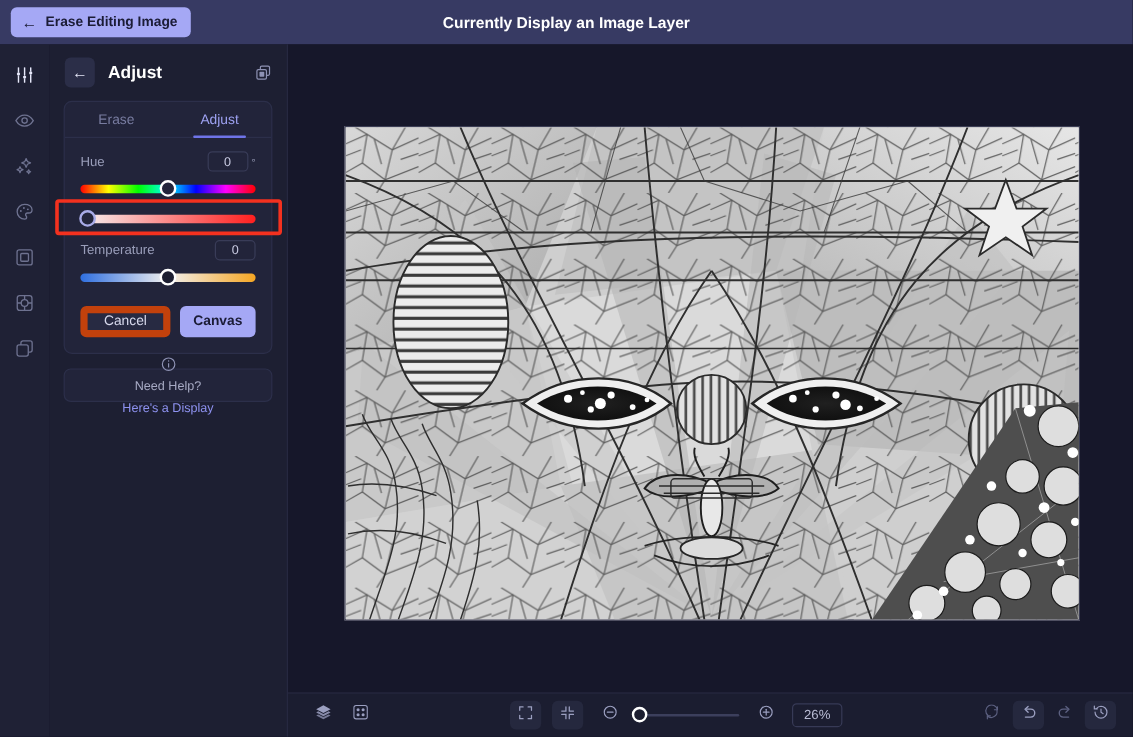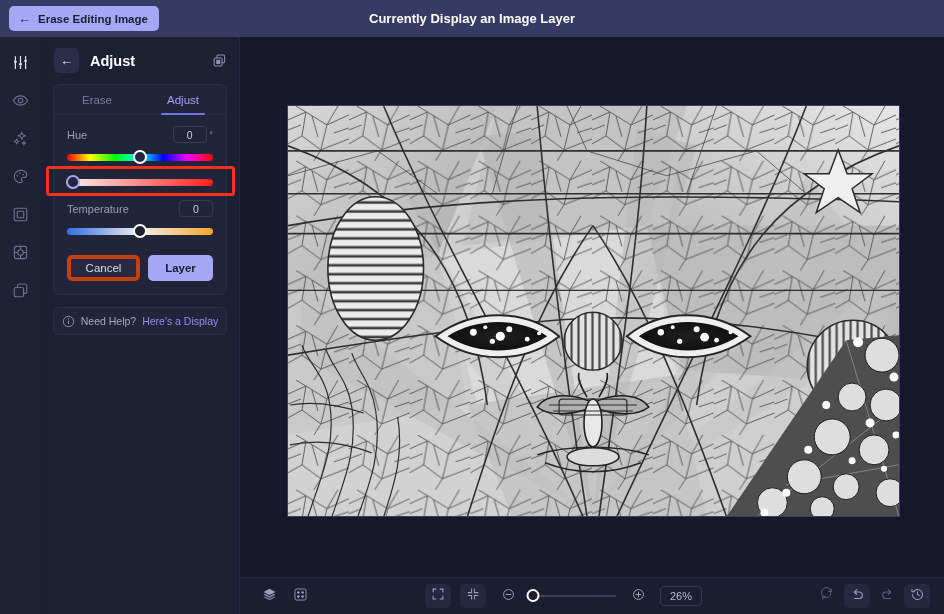--- a/index.html
+++ b/index.html
@@ -141,28 +141,28 @@
     border: 3px solid #f4311f; border-radius: 3px;
     pointer-events: none;
   }
 
   .btn-row { display: flex; gap: 8px; padding: 17px 13px 0; }
   .btn {
     flex: 1; height: 26px; border-radius: 5px; font-size: 11.5px;
     display: flex; align-items: center; justify-content: center;
     cursor: pointer; font-family: "Liberation Sans", sans-serif;
   }
-  .btn-cancel { background: #272a42; border: 4px solid #c2410c; color: #d7d9ec; }
+  .btn-cancel { background: #272a42; border: 6px solid #c2410c; color: #d7d9ec; }
   .btn-apply { background: #a5a8f5; border: none; color: #1b1c36; font-weight: bold; }
 
   .help {
     margin: 12px 12px 0; height: 28px;
     background: #22243a; border: 1px solid #2c2f4a; border-radius: 6px;
     display: flex; align-items: center; justify-content: center; gap: 6px;
-    font-size: 10.5px; cursor: pointer;
+    font-size: 10.5px; cursor: pointer; flex-direction: column;
   }
   .help .t1 { color: #a7aac4; }
   .help .t2 { color: #8e92f0; }
   .info-ic { color: #8e92b4; display: flex; }
 
   
   .stage {
     position: absolute; left: 240px; top: 37px; width: 704px; height: 540px;
     background: #16172a;
   }
@@ -346,21 +346,21 @@
           </span>
         </div>
         <div class="track">
           <div class="bar bar-temp"></div>
           <div class="thumb thumb-white" style="left:50%;background:#1d1f32"></div>
         </div>
       </div>
 
       <div class="btn-row">
         <button class="btn btn-cancel">Cancel</button>
-        <button class="btn btn-apply">Layer</button>
+        <button class="btn btn-apply">Canvas</button>
       </div>
     </div>
 
     <div class="help">
       <span class="info-ic">
         <svg width="13" height="13" viewBox="0 0 16 16" fill="none" stroke="currentColor" stroke-width="1.2">
           <circle cx="8" cy="8" r="6.4"></circle>
           <line x1="8" y1="7" x2="8" y2="11.4"></line>
           <circle cx="8" cy="4.8" r=".75" fill="currentColor" stroke="none"></circle>
         </svg>

